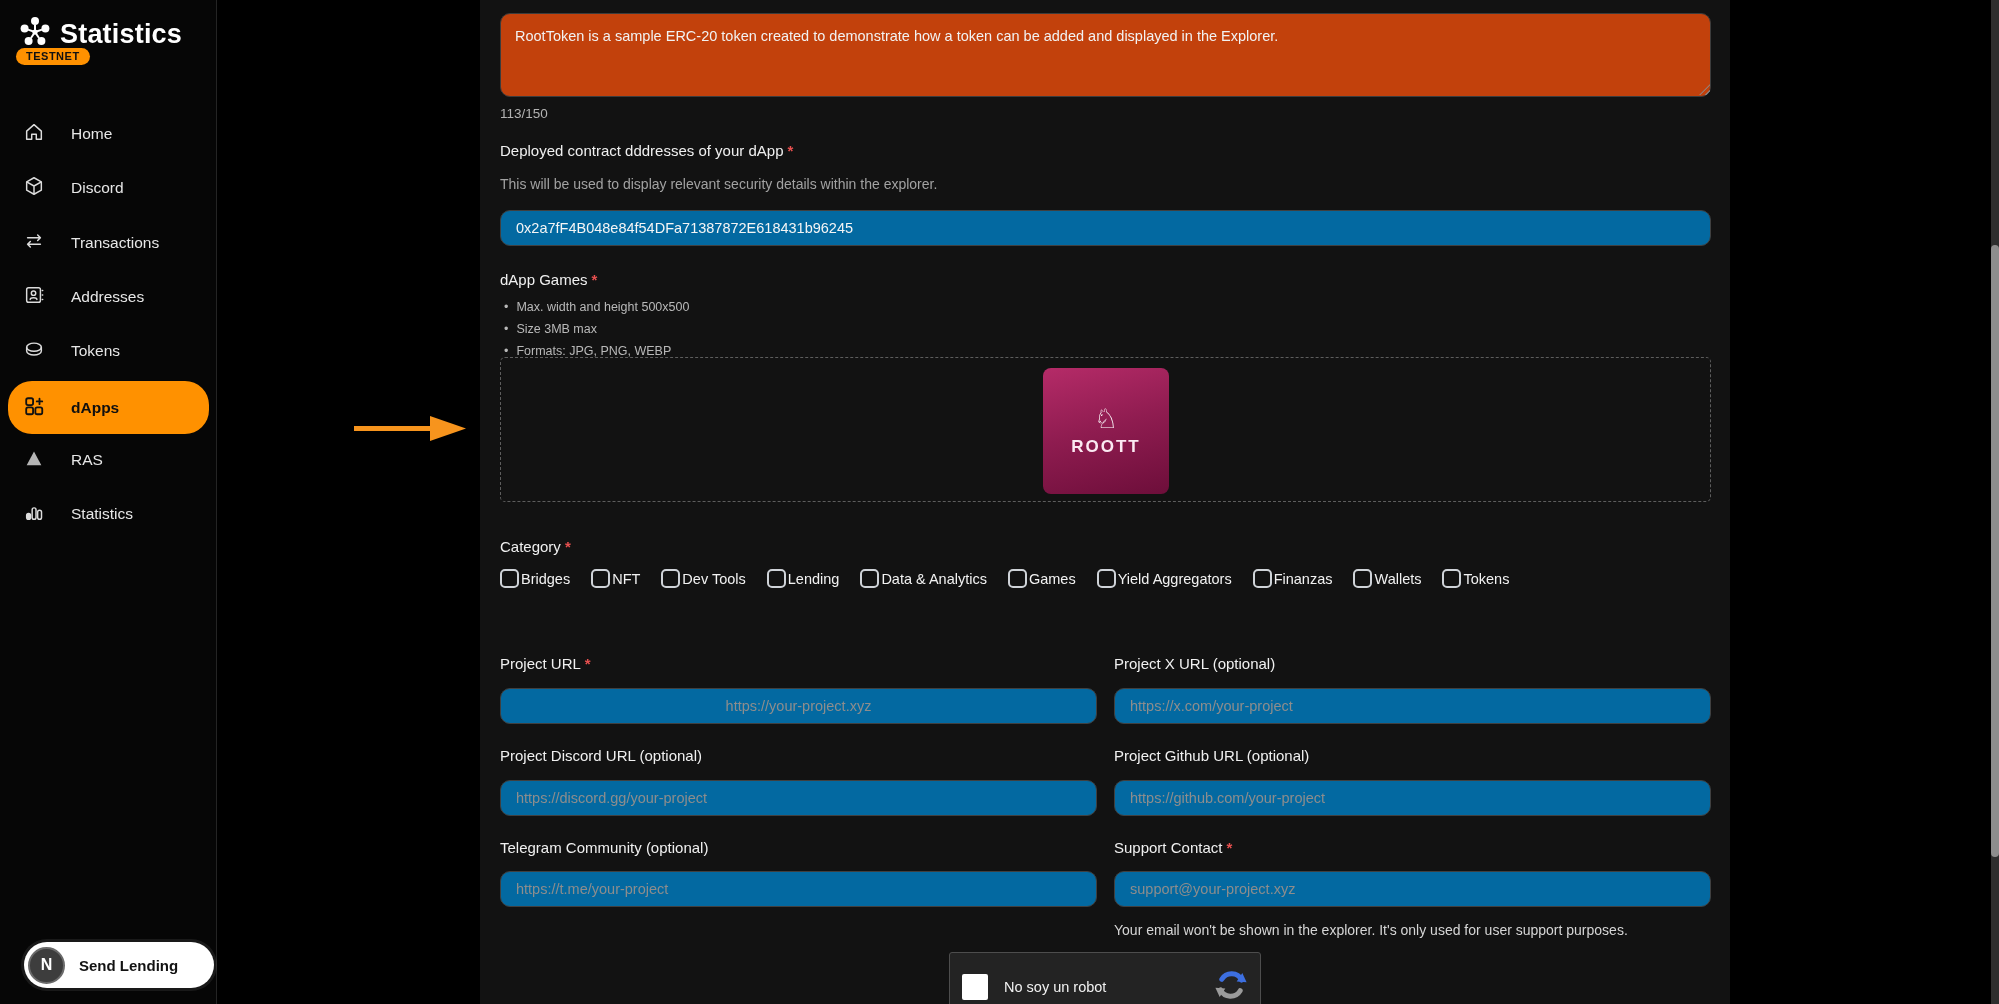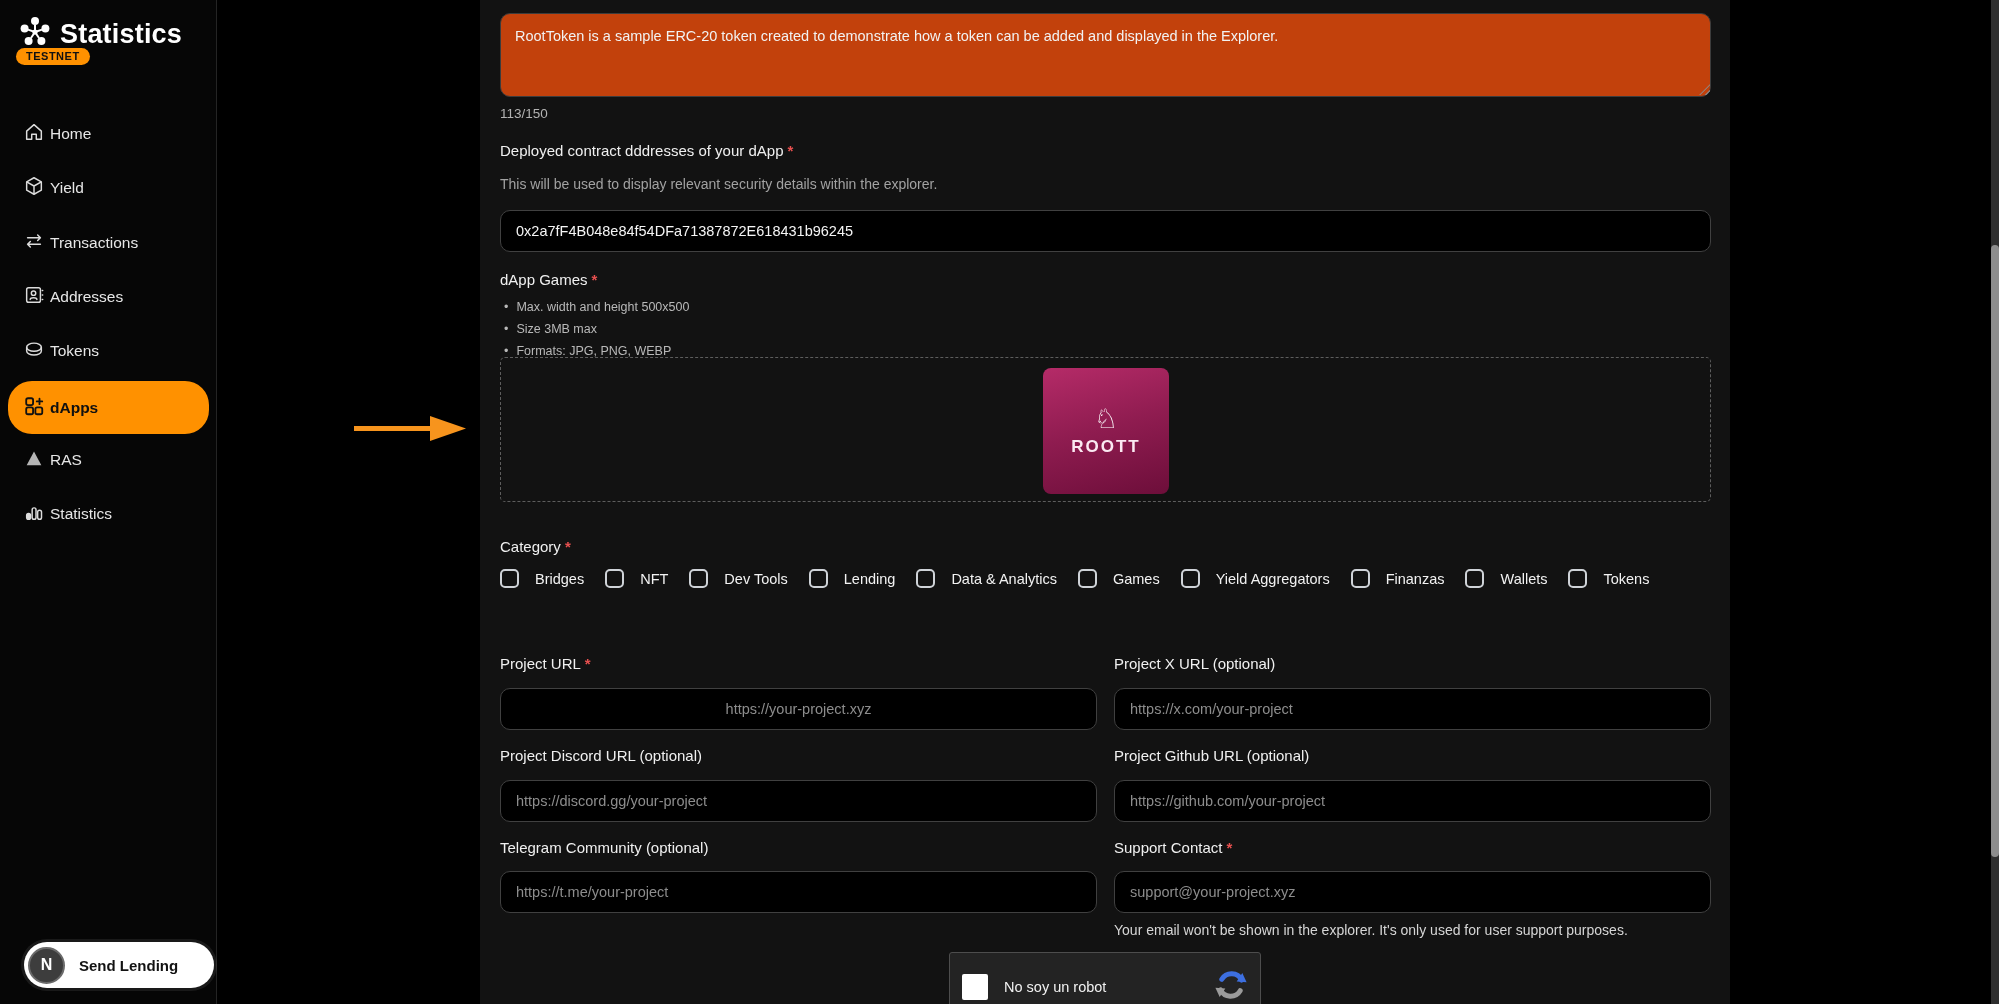--- a/index.html
+++ b/index.html
@@ -8,21 +8,21 @@
 
   
   #sidebar { position:absolute; left:0; top:0; width:217px; height:1004px;
              background:#060606; border-right:1px solid #242424; }
   .brand { position:absolute; left:17px; top:14px; display:flex; align-items:center; gap:7px; }
   .brand-text { color:#fff; font-size:27px; font-weight:bold; letter-spacing:.2px; }
   .badge { position:absolute; left:16px; top:48px; background:#FF9100; color:#111;
            font-size:11px; font-weight:bold; letter-spacing:.5px;
            padding:2px 10px 3px; border-radius:9px; }
   .nav-item { position:absolute; left:0; width:217px; height:30px;
-              display:flex; align-items:center; gap:5px; padding-left:23px;
+              display:flex; align-items:center; gap:26px; padding-left:23px;
               color:#e6e6e6; font-size:15.5px; cursor:pointer; }
   .nav-item svg { flex:0 0 auto; }
   #nav-dapps { left:8px; top:381px; width:201px; height:53px; border-radius:24px;
                background:#FF9100; color:#101010; font-weight:600; padding-left:15px; }
   .feedback { position:absolute; left:24px; top:942px; width:190px; height:46px;
               border-radius:23px; background:#fff; display:flex; align-items:center;
               box-shadow:0 0 0 3px rgba(255,255,255,.08); cursor:pointer; }
   .feedback .avatar { width:37px; height:37px; border-radius:50%; background:#3d3d3d;
               color:#fff; font-weight:bold; font-size:16px; display:flex;
               align-items:center; justify-content:center; margin-left:4px;
@@ -38,40 +38,40 @@
   .counter { position:absolute; left:20px; top:106px; color:#b3b3b3; font-size:13.5px; }
 
   textarea.desc { position:absolute; left:20px; top:13px; width:1211px; height:84px;
           background:#c2410c; border:1px solid #3c3c3c; border-radius:10px;
           color:#f2f2f2; font-size:14.5px; font-family:inherit; padding:12px 14px;
           resize:none; outline:none; line-height:1.4; }
   .grip { position:absolute; left:1219px; top:84px; width:11px; height:11px;
           background:repeating-linear-gradient(-45deg, transparent 0 2.5px, #8a8a8a 2.5px 4px);
           clip-path:polygon(100% 0,100% 100%,0 100%); opacity:.8; }
 
-  input.field { background:#000000; border:1px solid #404040; border-radius:10px;
+  input.field { background:#0369a1; border:1px solid #404040; border-radius:10px;
           color:#f5f5f5; font-size:14.5px; font-family:inherit; padding:0 15px;
-          outline:none; position:absolute; height:42px; }
+          outline:none; position:absolute; height:36px; }
   input.field::placeholder { color:#8d8d8d; opacity:1; }
 
   .rules { position:absolute; left:24px; top:296px; color:#b9b9b9; font-size:12.5px;
            line-height:22px; list-style:none; }
   .rules li::before { content:"•"; margin-right:8px; color:#b9b9b9; }
 
   .dropzone { position:absolute; left:20px; top:357px; width:1211px; height:145px;
            border:1px dashed #5d5d5d; border-radius:5px; cursor:pointer; }
   .tile { position:absolute; left:542px; top:10px; width:126px; height:126px;
            border-radius:8px; display:flex; flex-direction:column; align-items:center;
            justify-content:center; gap:4px;
            background:linear-gradient(165deg,#b52b68 0%,#8f1c50 48%,#6d0e3a 100%); }
   .tile .knight { color:#fff; font-size:27px; line-height:1; }
   .tile .tile-name { color:#fbe9f2; font-size:17px; font-weight:bold; letter-spacing:2px; }
 
   .cats { position:absolute; left:20px; top:569px; display:flex; gap:21px; align-items:center; }
-  .cat { display:flex; align-items:center; gap:16px; color:#f2f2f2; font-size:14.5px; cursor:pointer; }
+  .cat { display:flex; align-items:center; gap:2px; color:#f2f2f2; font-size:14.5px; cursor:pointer; }
   .cb { width:19px; height:19px; border:2px solid #cfd3d8; border-radius:5px; background:transparent; }
 
   .note { position:absolute; left:634px; top:922px; color:#d6d6d6; font-size:14px; }
 
   .recaptcha { position:absolute; left:469px; top:952px; width:312px; height:70px;
            background:#232323; border:1px solid #4d4d4d; border-radius:3px;
            display:flex; align-items:center; padding:0 12px; }
   .rc-box { width:26px; height:26px; background:#fff; border-radius:2px; margin-right:16px; cursor:pointer; }
   .rc-label { color:#f2f2f2; font-size:14.5px; flex:1; }
 
@@ -110,21 +110,21 @@
     <span>Home</span>
   </div>
 
   <div class="nav-item" style="top:173px">
     <span>
       <svg width="22" height="22" viewBox="0 0 24 24" fill="none" stroke="#dcdcdc" stroke-width="1.6" stroke-linejoin="round">
         <path d="M12 3 L20 7.5 V16.5 L12 21 L4 16.5 V7.5 Z"></path>
         <path d="M4 7.5 L12 12 L20 7.5 M12 12 V21"></path>
       </svg>
     </span>
-    <span>Yield</span>
+    <span>Discord</span>
   </div>
 
   <div class="nav-item" style="top:228px">
     <span>
       <svg width="22" height="22" viewBox="0 0 24 24" fill="none" stroke="#dcdcdc" stroke-width="1.6" stroke-linecap="round" stroke-linejoin="round">
         <path d="M5 8.5 H19 M16 5.5 L19 8.5 L16 11.5"></path>
         <path d="M19 15.5 H5 M8 12.5 L5 15.5 L8 18.5"></path>
       </svg>
     </span>
     <span>Transactions</span>

